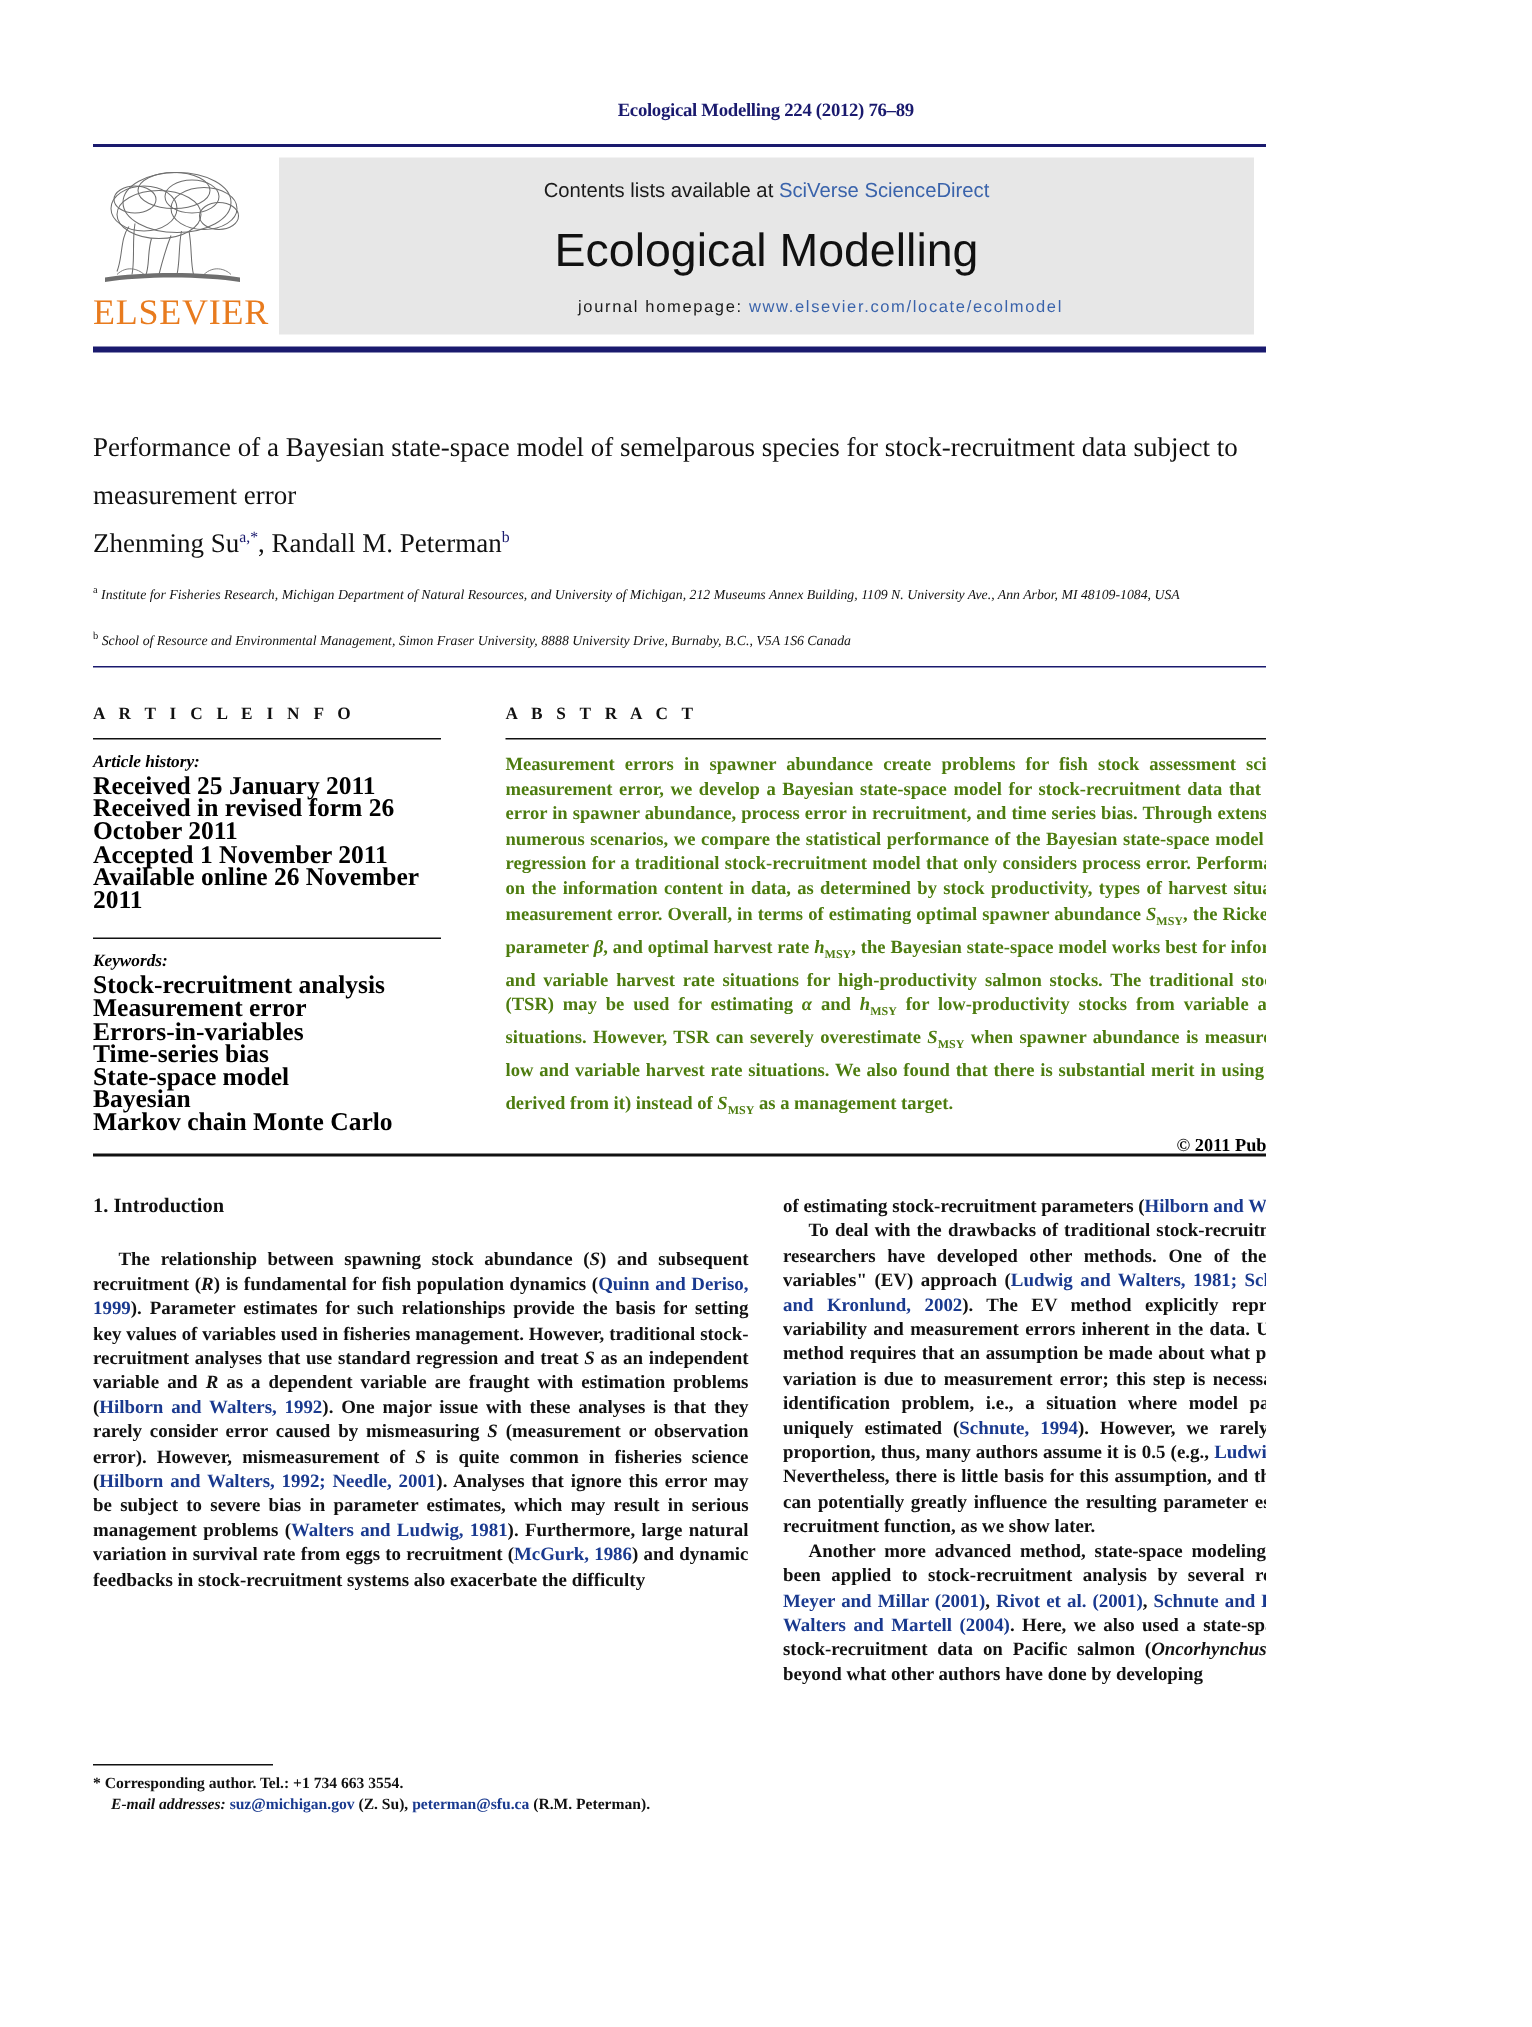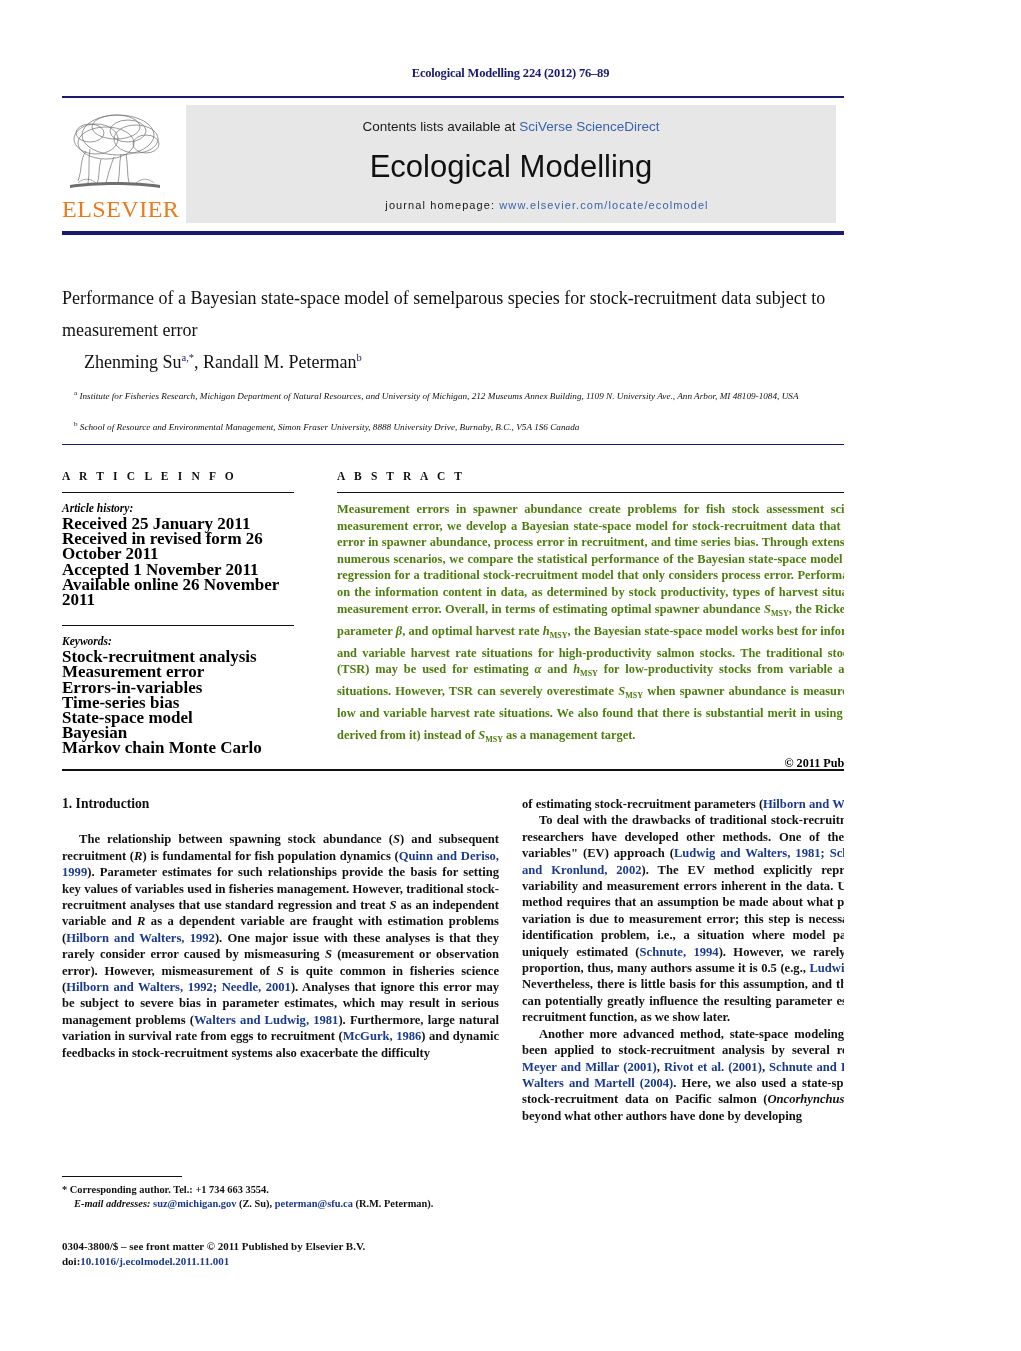--- a/index.html
+++ b/index.html
@@ -204,37 +204,35 @@
     color: #111111;
   }
   .authors {
     position: absolute;
     top: 352px;
     left: 62px;
     width: 800px;
     font-family: "Liberation Serif", serif;
     font-size: 18px;
     color: #111111;
-    margin-left: 22px;
   }
   .authors sup {
     font-size: 10.5px;
     color: #1a1a6e;
     vertical-align: super;
   }
   .affil {
     position: absolute;
     left: 62px;
     width: 898px;
     font-family: "Liberation Serif", serif;
     font-style: italic;
     font-size: 9.2px;
     line-height: 12.5px;
     color: #111111;
-    margin-left: 12px;
   }
   .affil sup {
     font-style: normal;
     font-size: 7px;
     vertical-align: super;
   }
   .affil-a { top: 387px; }
   .affil-b { top: 418px; }
 
   .rule-thin-main {
@@ -507,18 +505,14 @@
       <span>*</span>
       <span>Corresponding author. Tel.: +1 734 663 3554.</span>
     </div>
     <div style="padding-left:12px">
       <span class="em">E-mail addresses:</span>
       <span class="mail">suz@michigan.gov</span><span> (Z. Su),</span>
       <span class="mail">peterman@sfu.ca</span><span> (R.M. Peterman).</span>
     </div>
   </div>
 
-  <div class="imprint">
-    <div>0304-3800/$ – see front matter © 2011 Published by Elsevier B.V.</div>
-    <div><span>doi:</span><span class="doi">10.1016/j.ecolmodel.2011.11.001</span></div>
-  </div>
 
 </div>
 
 </body></html>

